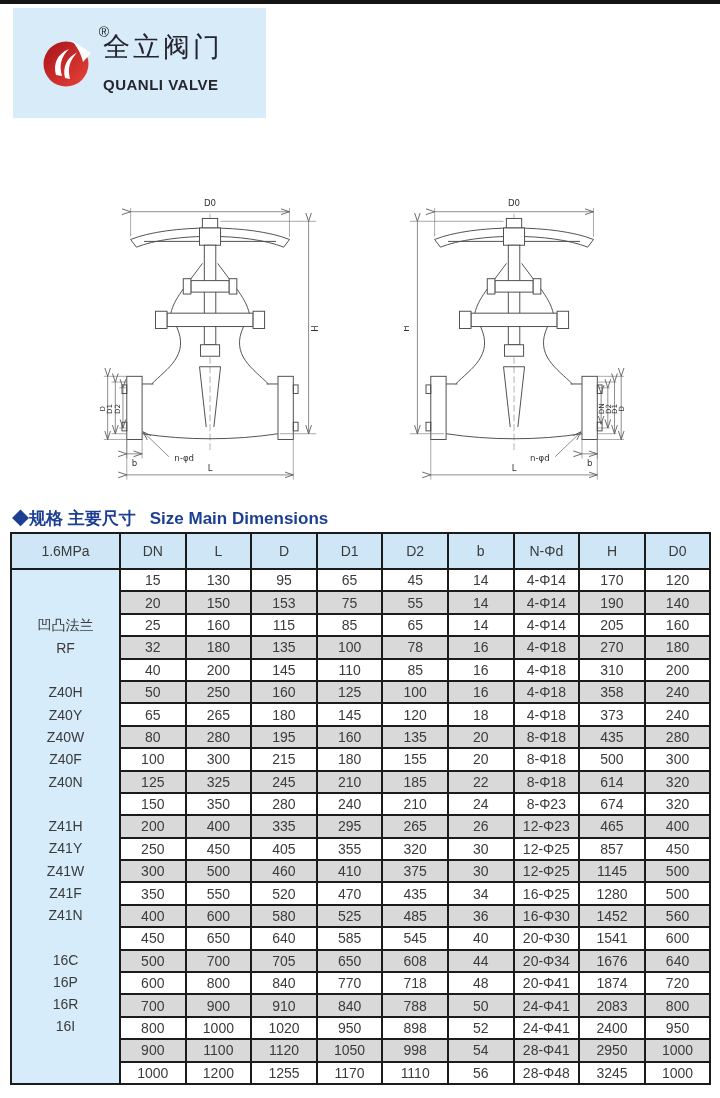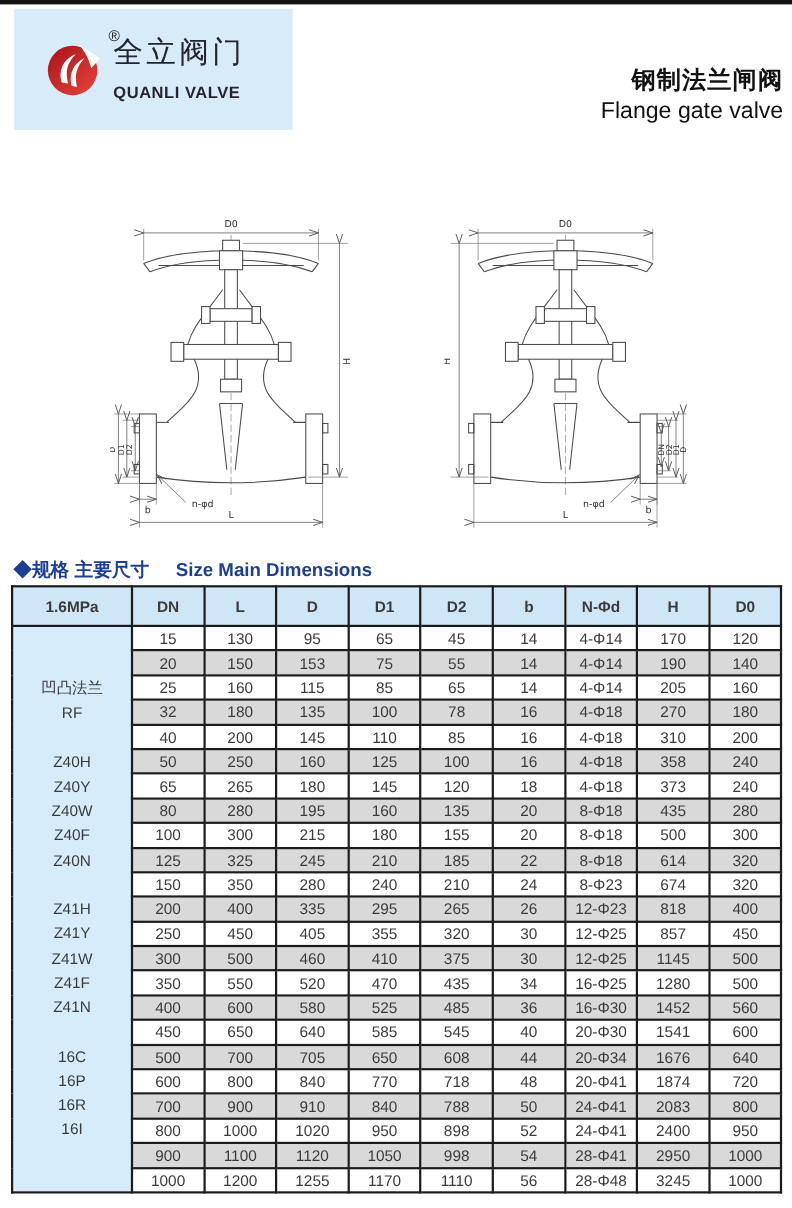--- a/index.html
+++ b/index.html
@@ -29,30 +29,30 @@
   .cl{stroke:#8a8a8a !important;stroke-width:.7 !important;stroke-dasharray:7 3;}
   .ext{stroke:#6b6b6b;stroke-width:.6;fill:none;}
   .dim{stroke:#565656;stroke-width:.7;fill:none;}
   .ldr{stroke:#565656;stroke-width:.7;fill:none;}
   .dt{font-size:9px;fill:#333;stroke:none;font-family:"DejaVu Sans",sans-serif;}
   .dts{font-size:7.5px;}
 
   
   .section-title{position:absolute;top:507px;left:12px;font-size:17px;font-weight:bold;
                  color:var(--accent-blue,#1c3f94);}
-  .section-title .cn{margin-right:24px;}
+  .section-title .cn{margin-right:14px;}
 
   
   table.dims{position:absolute;top:532px;left:10px;width:700px;border-collapse:collapse;
              table-layout:fixed;}
   .c-model{width:109px;}
   .c-num{width:65.6px;}
   table.dims th,table.dims td{border:2px solid var(--border-color,#1b1b1b);text-align:center;
       padding:0;font-size:14px;color:var(--text-gray,#3b3b3b);font-weight:normal;overflow:hidden;}
-  table.dims thead th{height:34px;background:var(--table-head-bg,#cfe6f7);font-weight:bold;}
+  table.dims thead th{height:34px;background:var(--table-head-bg,#cfe6f7);}
   table.dims tbody td{height:20.4px;background:#fff;}
   table.dims tbody tr:nth-child(even) td{background:var(--row-alt-bg,#d9d9d9);}
   table.dims td.model-cell{background:var(--model-col-bg,#d7ecfa) !important;vertical-align:top;}
   .model-inner{display:flex;flex-direction:column;height:512px;}
   .model-line{flex:1;display:flex;align-items:center;justify-content:center;font-size:14px;
               color:var(--text-gray,#3b3b3b);}
 </style>
 </head>
 <body>
 
@@ -74,24 +74,20 @@
         <path d="M48,80 C43,58 51,40 72,29 C57,46 53,60 58,82 Z" fill="#fff"></path>
       </svg>
       <span class="reg">®</span>
     </div>
     <div class="brand">
       <div class="brand-cn">全立阀门</div>
       <div class="brand-en">QUANLI VALVE</div>
     </div>
   </div>
 
-  <div class="titles">
-    <div class="title-cn">钢制法兰闸阀</div>
-    <div class="title-en">Flange gate valve</div>
-  </div>
 
   <div class="drawings">
     <div class="valve" id="valve-left"><svg viewBox="0 0 232 302" width="222" height="292">
           <defs>
             <marker id="leftArr" markerWidth="10" markerHeight="8" refX="9" refY="4" orient="auto" markerUnits="userSpaceOnUse">
               <path d="M0,1 L9,4 L0,7" fill="none" stroke="#555" stroke-width="0.9"></path>
             </marker>
           </defs>
           <g class="vbody">
             <line class="cl" x1="115" y1="20" x2="115" y2="268"></line>
@@ -412,21 +408,21 @@
           <td>320</td>
         </tr>
         <tr>
           <td>200</td>
           <td>400</td>
           <td>335</td>
           <td>295</td>
           <td>265</td>
           <td>26</td>
           <td>12-Φ23</td>
-          <td>818</td>
+          <td>465</td>
           <td>400</td>
         </tr>
         <tr>
           <td>250</td>
           <td>450</td>
           <td>405</td>
           <td>355</td>
           <td>320</td>
           <td>30</td>
           <td>12-Φ25</td>

